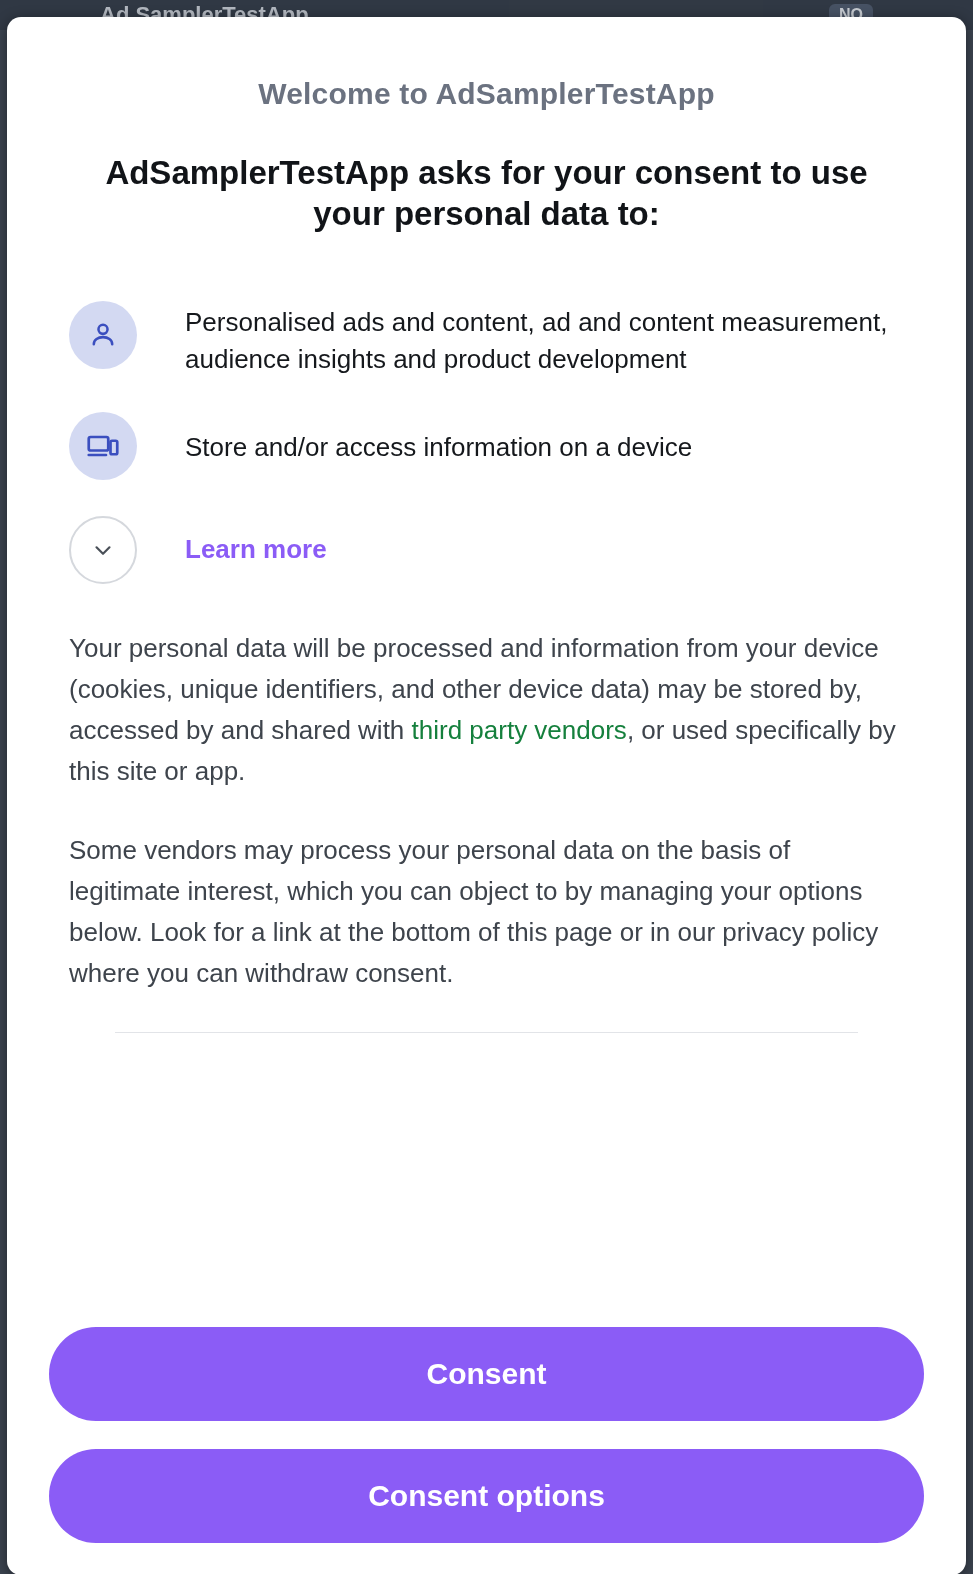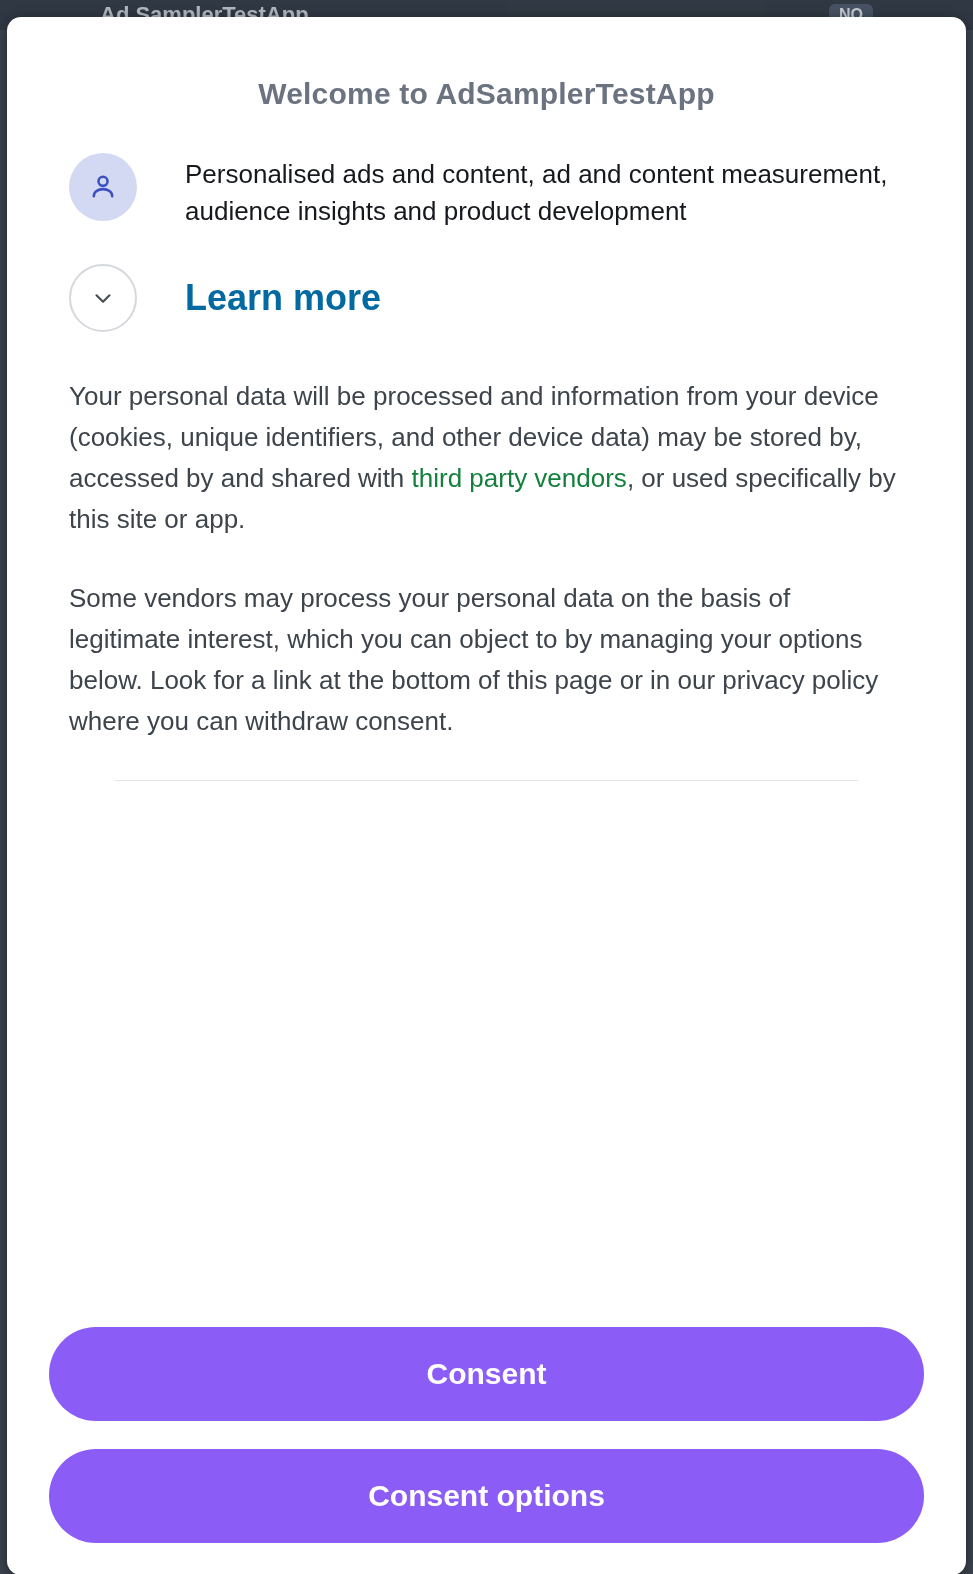--- a/index.html
+++ b/index.html
@@ -112,23 +112,23 @@
     color: #15181c;
     line-height: 1.42;
     padding-top: 3px;
   }
   .learn-more-row {
     display: flex;
     align-items: center;
     margin-bottom: 44px;
   }
   .learn-more-text {
-    font-size: 36px;
-    font-weight: bold;
-    color: #0369a1;
+    font-size: 26px;
+    font-weight: bold;
+    color: #8b5cf6;
   }
   .body-text {
     font-size: 26px;
     color: #3e444c;
     line-height: 1.58;
     margin: 0 0 38px 0;
   }
   .body-text:last-of-type { margin-bottom: 0; }
   .link {
     color: #15803d;
@@ -166,31 +166,42 @@
   <div class="bg-app">
     <span>Ad SamplerTestApp</span>
     <span class="bg-pill">NO</span>
   </div>
 
   <div class="dialog">
     <div class="dialog-inner">
 
       <h1 class="welcome">Welcome to AdSamplerTestApp</h1>
 
+      <h2 class="headline">AdSamplerTestApp asks for your consent to use your personal data to:</h2>
 
       <div class="purpose">
         <span class="icon-circle">
           <svg width="34" height="34" viewBox="0 0 24 24" aria-hidden="true">
             <circle cx="12" cy="8" r="3.2" fill="none" stroke="#3b4fbf" stroke-width="1.8"></circle>
             <path d="M5.5 18.5c0-3.2 3-5 6.5-5s6.5 1.8 6.5 5" fill="none" stroke="#3b4fbf" stroke-width="1.8" stroke-linecap="round"></path>
           </svg>
         </span>
         <div class="purpose-text">Personalised ads and content, ad and content measurement, audience insights and product development</div>
       </div>
 
+      <div class="purpose second">
+        <span class="icon-circle">
+          <svg width="36" height="36" viewBox="0 0 24 24" aria-hidden="true">
+            <rect x="2.5" y="6" width="13" height="9" rx="1.2" fill="none" stroke="#3b4fbf" stroke-width="1.8"></rect>
+            <rect x="17" y="8.5" width="4.5" height="9" rx="1" fill="none" stroke="#3b4fbf" stroke-width="1.8"></rect>
+            <line x1="2.5" y1="18" x2="14" y2="18" stroke="#3b4fbf" stroke-width="1.8" stroke-linecap="round"></line>
+          </svg>
+        </span>
+        <div class="purpose-text">Store and/or access information on a device</div>
+      </div>
 
       <div class="learn-more-row">
         <span class="icon-circle outline">
           <svg width="26" height="26" viewBox="0 0 24 24" aria-hidden="true">
             <polyline points="6,9.5 12,15.5 18,9.5" fill="none" stroke="#4a5058" stroke-width="2" stroke-linecap="round" stroke-linejoin="round"></polyline>
           </svg>
         </span>
         <span class="learn-more-text">Learn more</span>
       </div>
 

